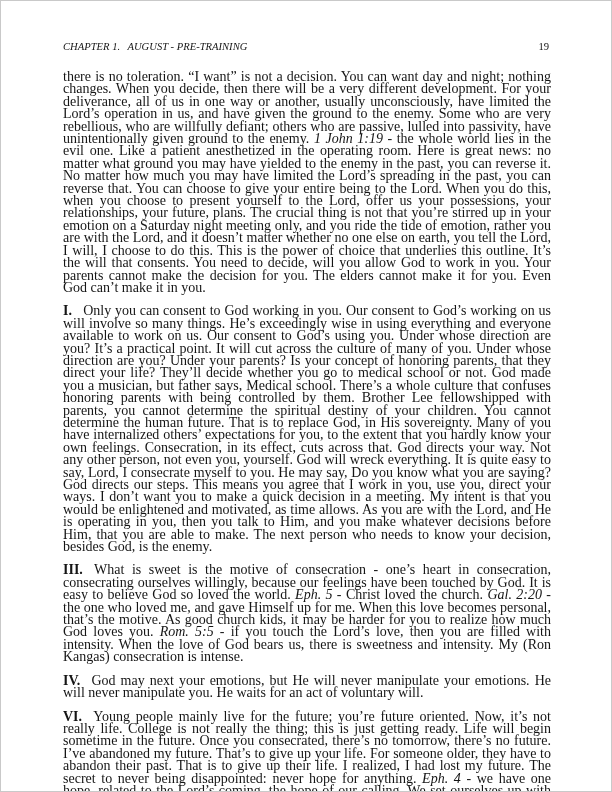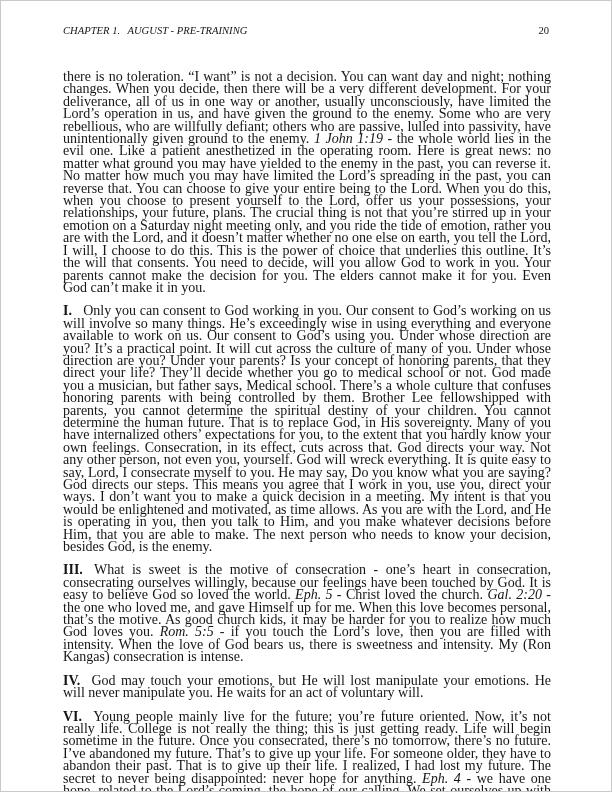--- a/index.html
+++ b/index.html
@@ -9,21 +9,21 @@
     position: relative;
     box-sizing: border-box;
     background: #ffffff;
     border: 1px solid #c9c9c9;
     font-family: "Liberation Serif", "DejaVu Serif", serif;
     color: #151515;
     overflow: hidden;
   }
   .running-header {
     position: absolute;
-    top: 24px;
+    top: 40px;
     left: 62px;
     right: 62px;
     display: flex;
     justify-content: space-between;
     align-items: baseline;
     font-size: 10.6px;
   }
   .chapter-head { font-style: italic; }
   .chapter-title { margin-left: 0.7em; }
   .pageno { font-style: normal; }
@@ -41,22 +41,22 @@
   .para i { font-style: italic; }
 </style>
 </head>
 <body>
 
 <div class="page">
   <header class="running-header">
     <span class="chapter-head">
       <span>CHAPTER 1.</span><span class="chapter-title">AUGUST - PRE-TRAINING</span>
     </span>
-    <span class="pageno">20</span>
+    <span class="pageno">19</span>
   </header>
   <main class="body-text" id="body-container">
       <p class="para"><span>there is no toleration.  “I want” is not a decision.  You can want day and night; nothing changes.  When you decide, then there will be a very different development.  For your deliverance, all of us in one way or another, usually unconsciously, have limited the Lord’s operation in us, and have given the ground to the enemy.  Some who are very rebellious, who are willfully defiant; others who are passive, lulled into passivity, have unintentionally given ground to the enemy.  </span><i>1 John 1:19</i><span> - the whole world lies in the evil one.  Like a patient anesthetized in the operating room.  Here is great news:  no matter what ground you may have yielded to the enemy in the past, you can reverse it.  No matter how much you may have limited the Lord’s spreading in the past, you can reverse that.  You can choose to give your entire being to the Lord.  When you do this, when you choose to present yourself to the Lord, offer us your possessions, your relationships, your future, plans.  The crucial thing is not that you’re stirred up in your emotion on a Saturday night meeting only, and you ride the tide of emotion, rather you are with the Lord, and it doesn’t matter whether no one else on earth, you tell the Lord, I will, I choose to do this.  This is the power of choice that underlies this outline.  It’s the will that consents.  You need to decide, will you allow God to work in you.  Your parents cannot make the decision for you.  The elders cannot make it for you.  Even God can’t make it in you.</span></p>
       <p class="para"><b class="sec-label">I.</b><span>Only you can consent to God working in you.  Our consent to God’s working on us will involve so many things.  He’s exceedingly wise in using everything and everyone available to work on us.  Our consent to God’s using you.  Under whose direction are you?  It’s a practical point.  It will cut across the culture of many of you.  Under whose direction are you?  Under your parents?  Is your concept of honoring parents, that they direct your life?  They’ll decide whether you go to medical school or not.  God made you a musician, but father says, Medical school.  There’s a whole culture that confuses honoring parents with being controlled by them.  Brother Lee fellowshipped with parents, you cannot determine the spiritual destiny of your children.  You cannot determine the human future.  That is to replace God, in His sovereignty.  Many of you have internalized others’ expectations for you, to the extent that you hardly know your own feelings.  Consecration, in its effect, cuts across that.  God directs your way.  Not any other person, not even you, yourself.  God will wreck everything.  It is quite easy to say, Lord, I consecrate myself to you.  He may say, Do you know what you are saying?  God directs our steps.  This means you agree that I work in you, use you, direct your ways.  I don’t want you to make a quick decision in a meeting.  My intent is that you would be enlightened and motivated, as time allows.  As you are with the Lord, and He is operating in you, then you talk to Him, and you make whatever decisions before Him, that you are able to make.  The next person who needs to know your decision, besides God, is the enemy.</span></p>
       <p class="para"><b class="sec-label">III.</b><span>What is sweet is the motive of consecration - one’s heart in consecration, consecrating ourselves willingly, because our feelings have been touched by God.  It is easy to believe God so loved the world.  </span><i>Eph. 5</i><span> - Christ loved the church.  </span><i>Gal. 2:20</i><span> - the one who loved me, and gave Himself up for me.  When this love becomes personal, that’s the motive.  As good church kids, it may be harder for you to realize how much God loves you.  </span><i>Rom. 5:5</i><span> - if you touch the Lord’s love, then you are filled with intensity.  When the love of God bears us, there is sweetness and intensity.  My (Ron Kangas) consecration is intense.</span></p>
-      <p class="para"><b class="sec-label">IV.</b><span>God may touch your emotions, but He will lost manipulate your emotions.  He will never manipulate you.  He waits for an act of voluntary will.</span></p>
+      <p class="para"><b class="sec-label">IV.</b><span>God may next your emotions, but He will never manipulate your emotions.  He will never manipulate you.  He waits for an act of voluntary will.</span></p>
       <p class="para"><b class="sec-label">VI.</b><span>Young people mainly live for the future; you’re future oriented.  Now, it’s not really life.  College is not really the thing; this is just getting ready.  Life will begin sometime in the future.  Once you consecrated, there’s no tomorrow, there’s no future.  I’ve abandoned my future.  That’s to give up your life.  For someone older, they have to abandon their past.  That is to give up their life.  I realized, I had lost my future.  The secret to never being disappointed:  never hope for anything.  </span><i>Eph. 4</i><span> - we have one hope, related to the Lord’s coming, the hope of our calling.  We set ourselves up with all kinds of disappointment, by generating hopes when there is no basis for those hopes.  If your hopes are touched, then you become cynical and bitter.  The Lord doesn’t cause us to just abandon our hope, but Christ becomes our future.  My future is God</span></p>
     </main>
 </div>
 
 </body></html>

